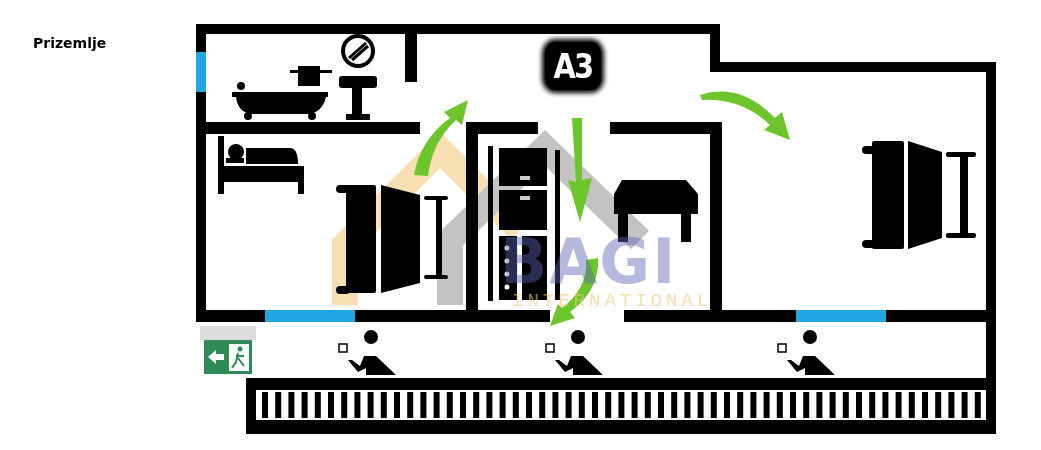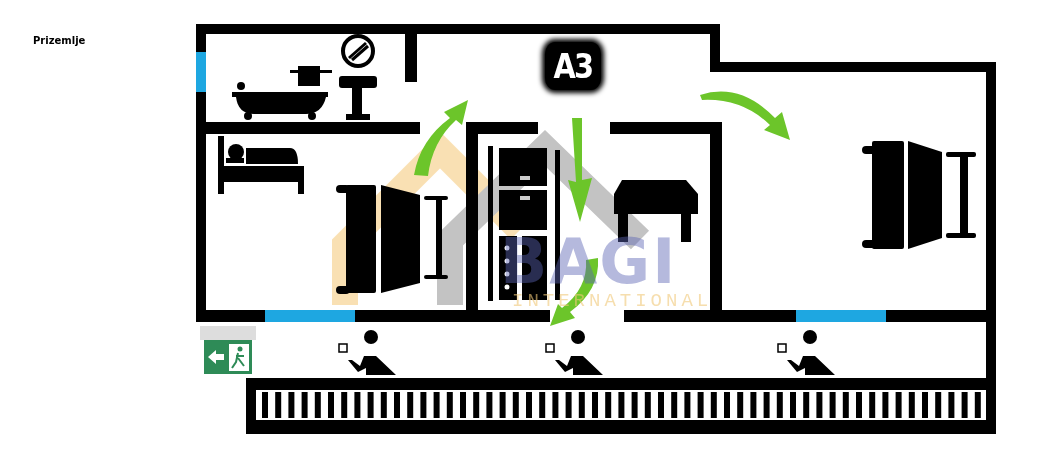--- a/index.html
+++ b/index.html
@@ -1,17 +1,17 @@
 <!DOCTYPE html>
 <html><head>
 <meta charset="utf-8">
 <style>
   html,body{margin:0;padding:0;background:#fff;}
   body{width:1041px;height:450px;position:relative;overflow:hidden;font-family:"Liberation Sans",sans-serif;}
-  .title{position:absolute;left:33px;top:35px;font-size:10px;font-weight:bold;color:#000;font-family:"DejaVu Sans",sans-serif;}
+  .title{position:absolute;left:33px;top:35px;font-size:14px;font-weight:bold;color:#000;font-family:"DejaVu Sans",sans-serif;}
   svg{position:absolute;left:0;top:0;}
   .badge{position:absolute;left:540px;top:42px;width:66px;height:48px;background:#000;border-radius:12px;box-shadow:0 0 6px 3px #000;color:#fff;font-family:"DejaVu Sans",sans-serif;font-weight:bold;font-size:34px;line-height:48px;text-align:center;letter-spacing:-2px;transform:scaleX(0.85);}
   .wm{position:absolute;left:500px;top:225px;font-family:"DejaVu Sans",sans-serif;font-weight:bold;font-size:62px;color:rgba(90,100,180,0.45);letter-spacing:2px;}
   .wm2{position:absolute;left:512px;top:290px;font-family:Liberation Mono, monospace;font-size:19px;color:rgba(240,200,120,0.6);letter-spacing:4px;}
 </style>
 </head>
 <body>
 
 <div class="title">Prizemlje</div>
 

